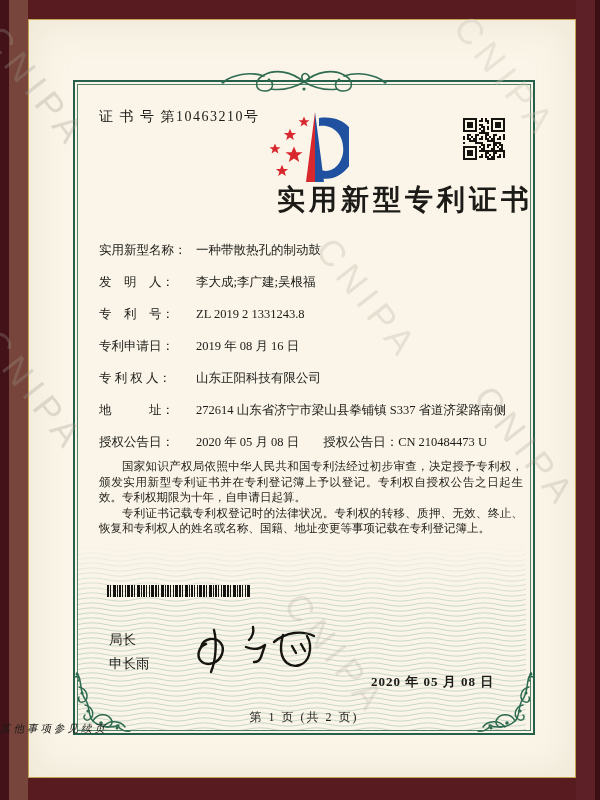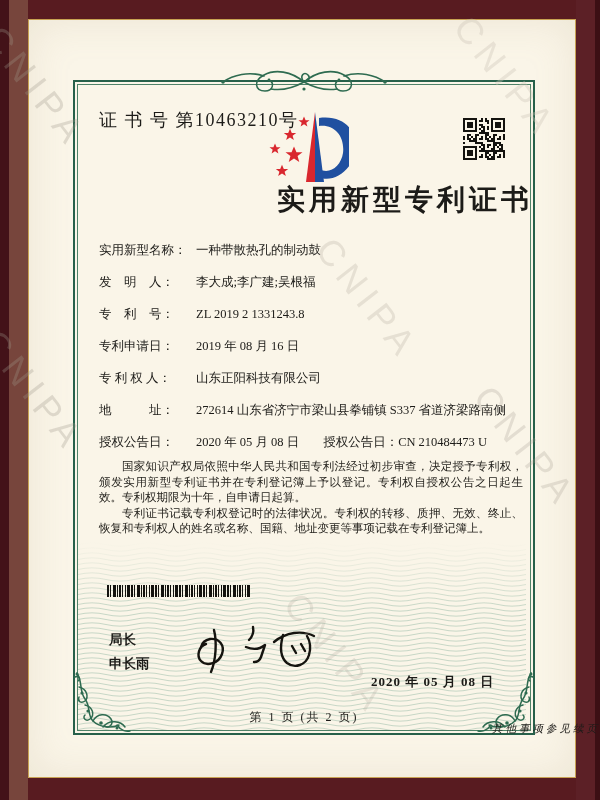--- a/index.html
+++ b/index.html
@@ -25,47 +25,47 @@
   .wm6{left:308px;top:585px;color:rgba(160,152,138,.20);}
   
   .cert{position:absolute;left:73px;top:80px;width:458px;height:651px;
     border:2px solid #27604a;z-index:2;}
   .cert::before{content:"";position:absolute;inset:2px;border:1px solid #4f8268;pointer-events:none;}
   .waves{position:absolute;left:3px;right:3px;bottom:3px;z-index:0;}
   .ornament-top{position:absolute;left:50%;top:-15px;transform:translateX(-50%);z-index:2;}
   .flourish{position:absolute;bottom:-2px;z-index:2;}
   .flourish.left{left:-2px;} .flourish.right{right:-2px;transform:scaleX(-1);}
   
-  .cert-no{position:absolute;left:24px;top:26px;font-size:18px;letter-spacing:1.5px;z-index:4;}
+  .cert-no{position:absolute;left:24px;top:26px;font-size:14px;letter-spacing:1.5px;z-index:4;}
   .logo{position:absolute;left:188px;top:28px;z-index:4;}
   .qr{position:absolute;left:388px;top:36px;z-index:4;}
   .title{position:absolute;left:0;right:0;top:99px;margin:0;text-align:right;
     font-size:28px;font-weight:700;letter-spacing:4px;z-index:4;}
   
   .fields{position:absolute;left:24px;right:14px;top:160px;z-index:4;font-size:12.5px;}
   .frow{display:flex;align-items:flex-end;margin-bottom:15px;line-height:17px;}
   .flabel{flex:0 0 97px;white-space:pre;}
   .fvalue{font-weight:400;white-space:pre;}
   .grant{display:flex;}
   .grant .pair2{margin-left:24px;display:flex;align-items:baseline;}
   .grant .pair2 .flabel{flex:0 0 auto;}
   
   .paras{position:absolute;left:24px;width:424px;top:377px;z-index:4;
     font-size:11.5px;line-height:15.5px;text-align:justify;color:#26241f;}
   .paras p{margin:0;text-indent:2em;}
   
   .barcode{position:absolute;left:32px;top:503px;z-index:4;}
   
   .director{position:absolute;left:34px;top:546px;z-index:4;
-    font-family:"Liberation Sans","DejaVu Sans",sans-serif;font-size:13.5px;font-weight:700;line-height:24px;}
+    font-family:"Liberation Sans","DejaVu Sans",sans-serif;font-size:13.5px;font-weight:400;line-height:24px;}
   .signature{position:absolute;left:95px;top:518px;z-index:4;}
   .sign-date{position:absolute;left:296px;top:591px;z-index:4;font-size:13px;font-weight:700;letter-spacing:1px;}
   .page-info{position:absolute;left:0;right:0;top:627px;text-align:center;font-size:12px;letter-spacing:2px;z-index:4;}
   
-  .note{position:absolute;left:0;right:0;top:722px;text-align:right;font-size:10.5px;
+  .note{position:absolute;left:0;right:0;top:722px;text-align:left;font-size:10.5px;
     letter-spacing:3px;z-index:4;font-style:italic;}
 </style>
 </head>
 <body>
 
 <div class="stage">
   <div class="frame"></div>
   <div class="paper"></div>
 
   <span class="wm wm1">CNIPA</span>

